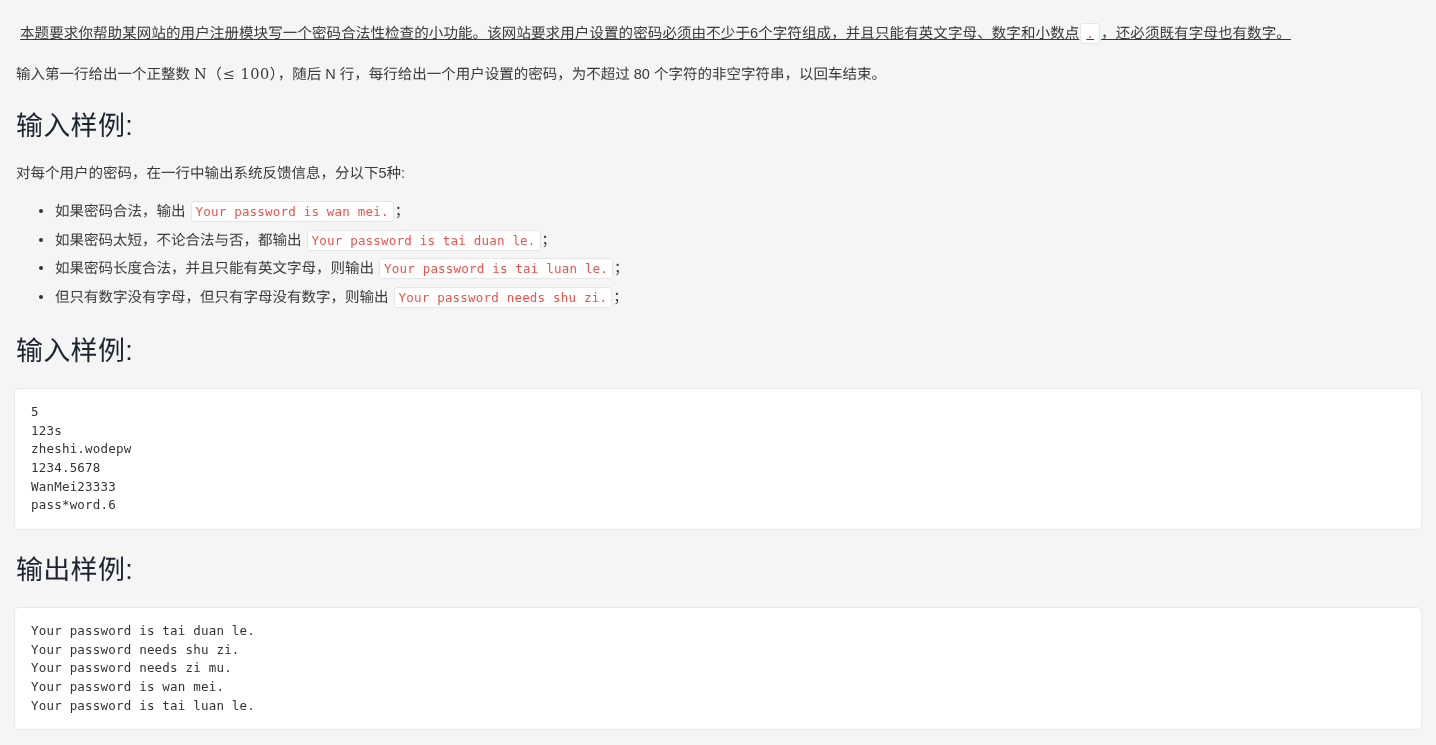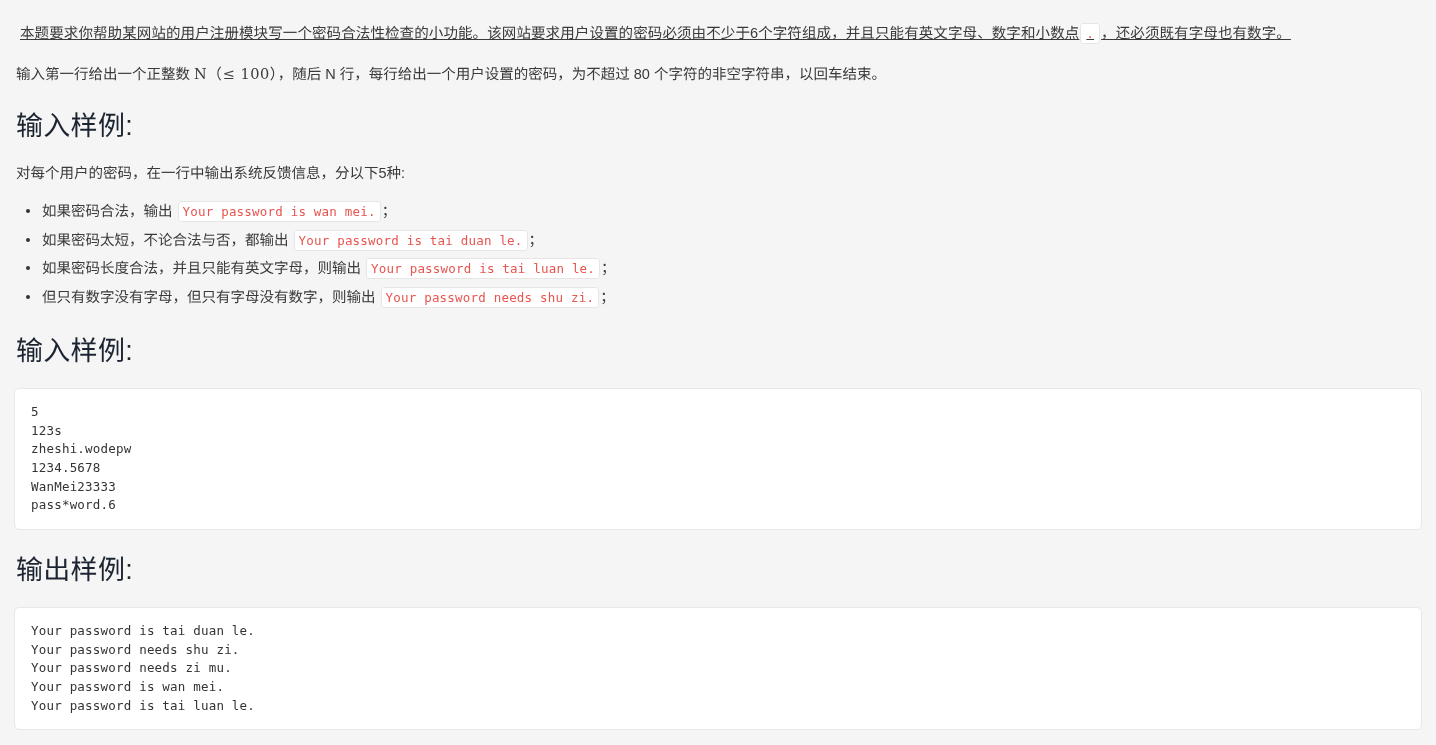--- a/index.html
+++ b/index.html
@@ -45,21 +45,21 @@
     padding: 0 16px;
   }
   .mathy {
     font-family: "DejaVu Serif", "Liberation Serif", serif;
     font-size: 14.5px;
     letter-spacing: 0.6px;
     color: #3a3a3a;
   }
   ul.rules {
     margin: 12px 0 0 0;
-    padding: 0 16px 0 42px;
+    padding: 0 16px 0 55px;
     list-style: none;
   }
   ul.rules li {
     font-size: 14.5px;
     line-height: 1.55;
     color: #3a3a3a;
     position: relative;
     padding: 3px 0;
   }
   ul.rules li::before {

